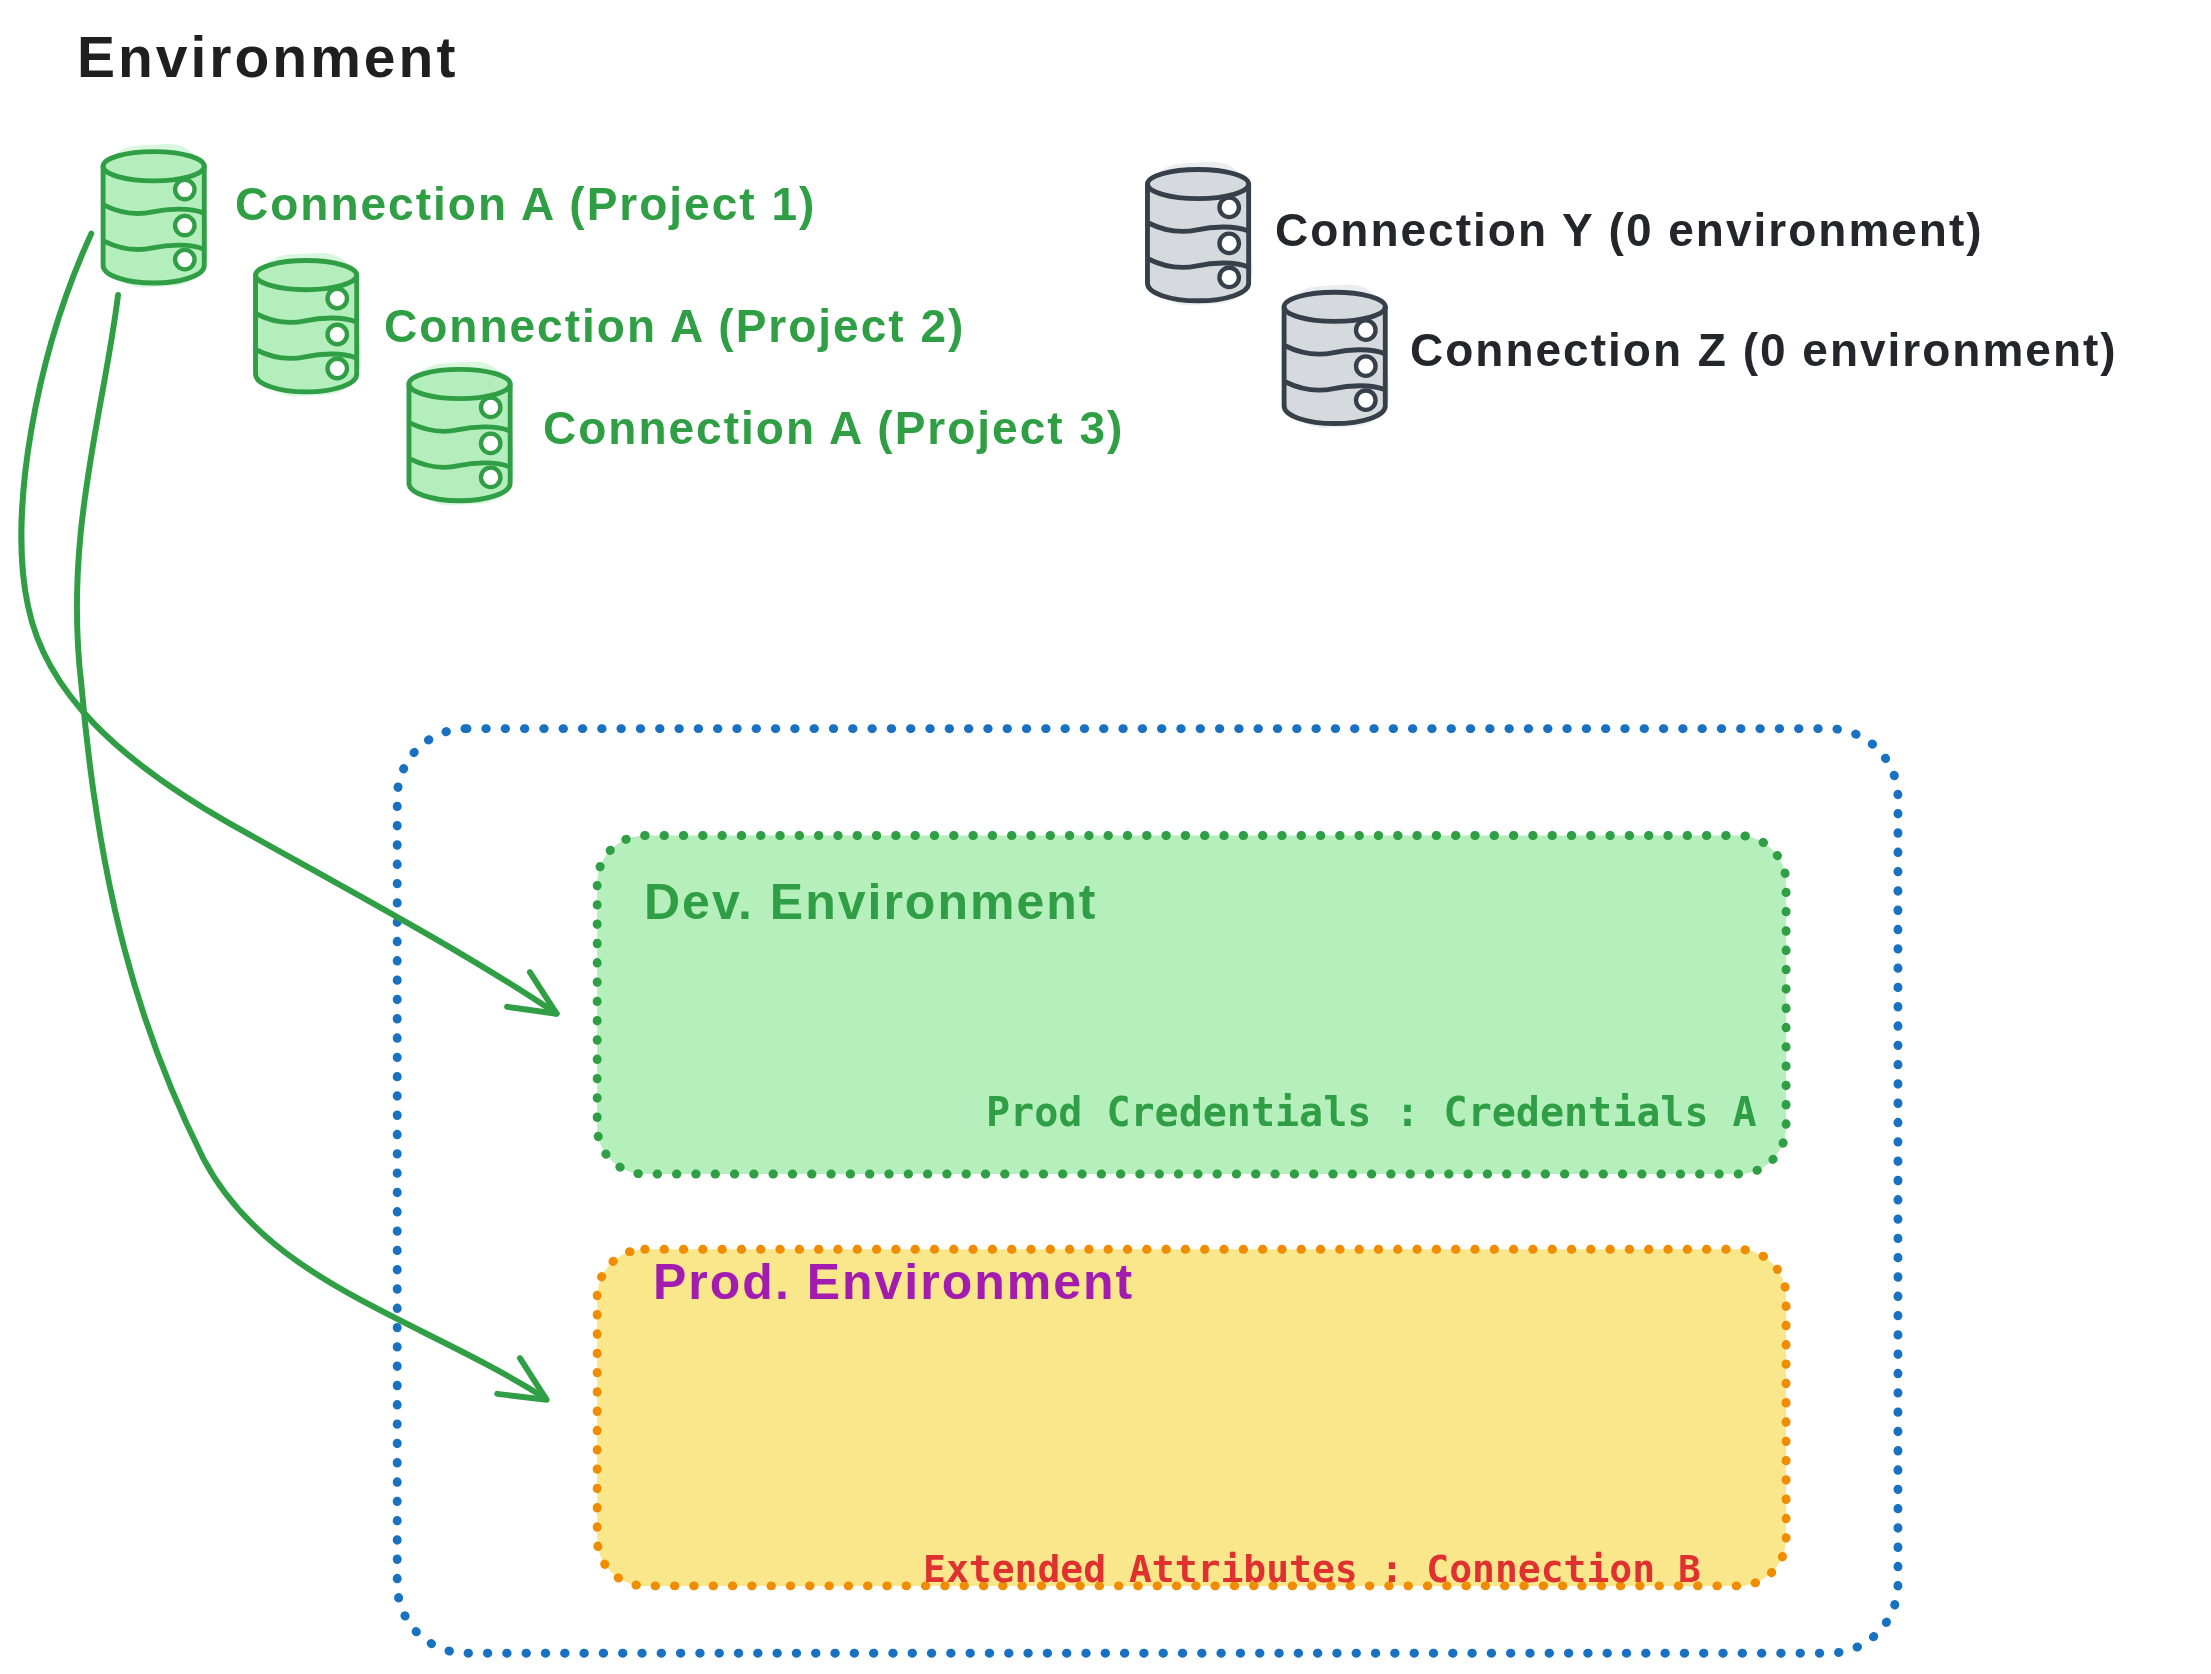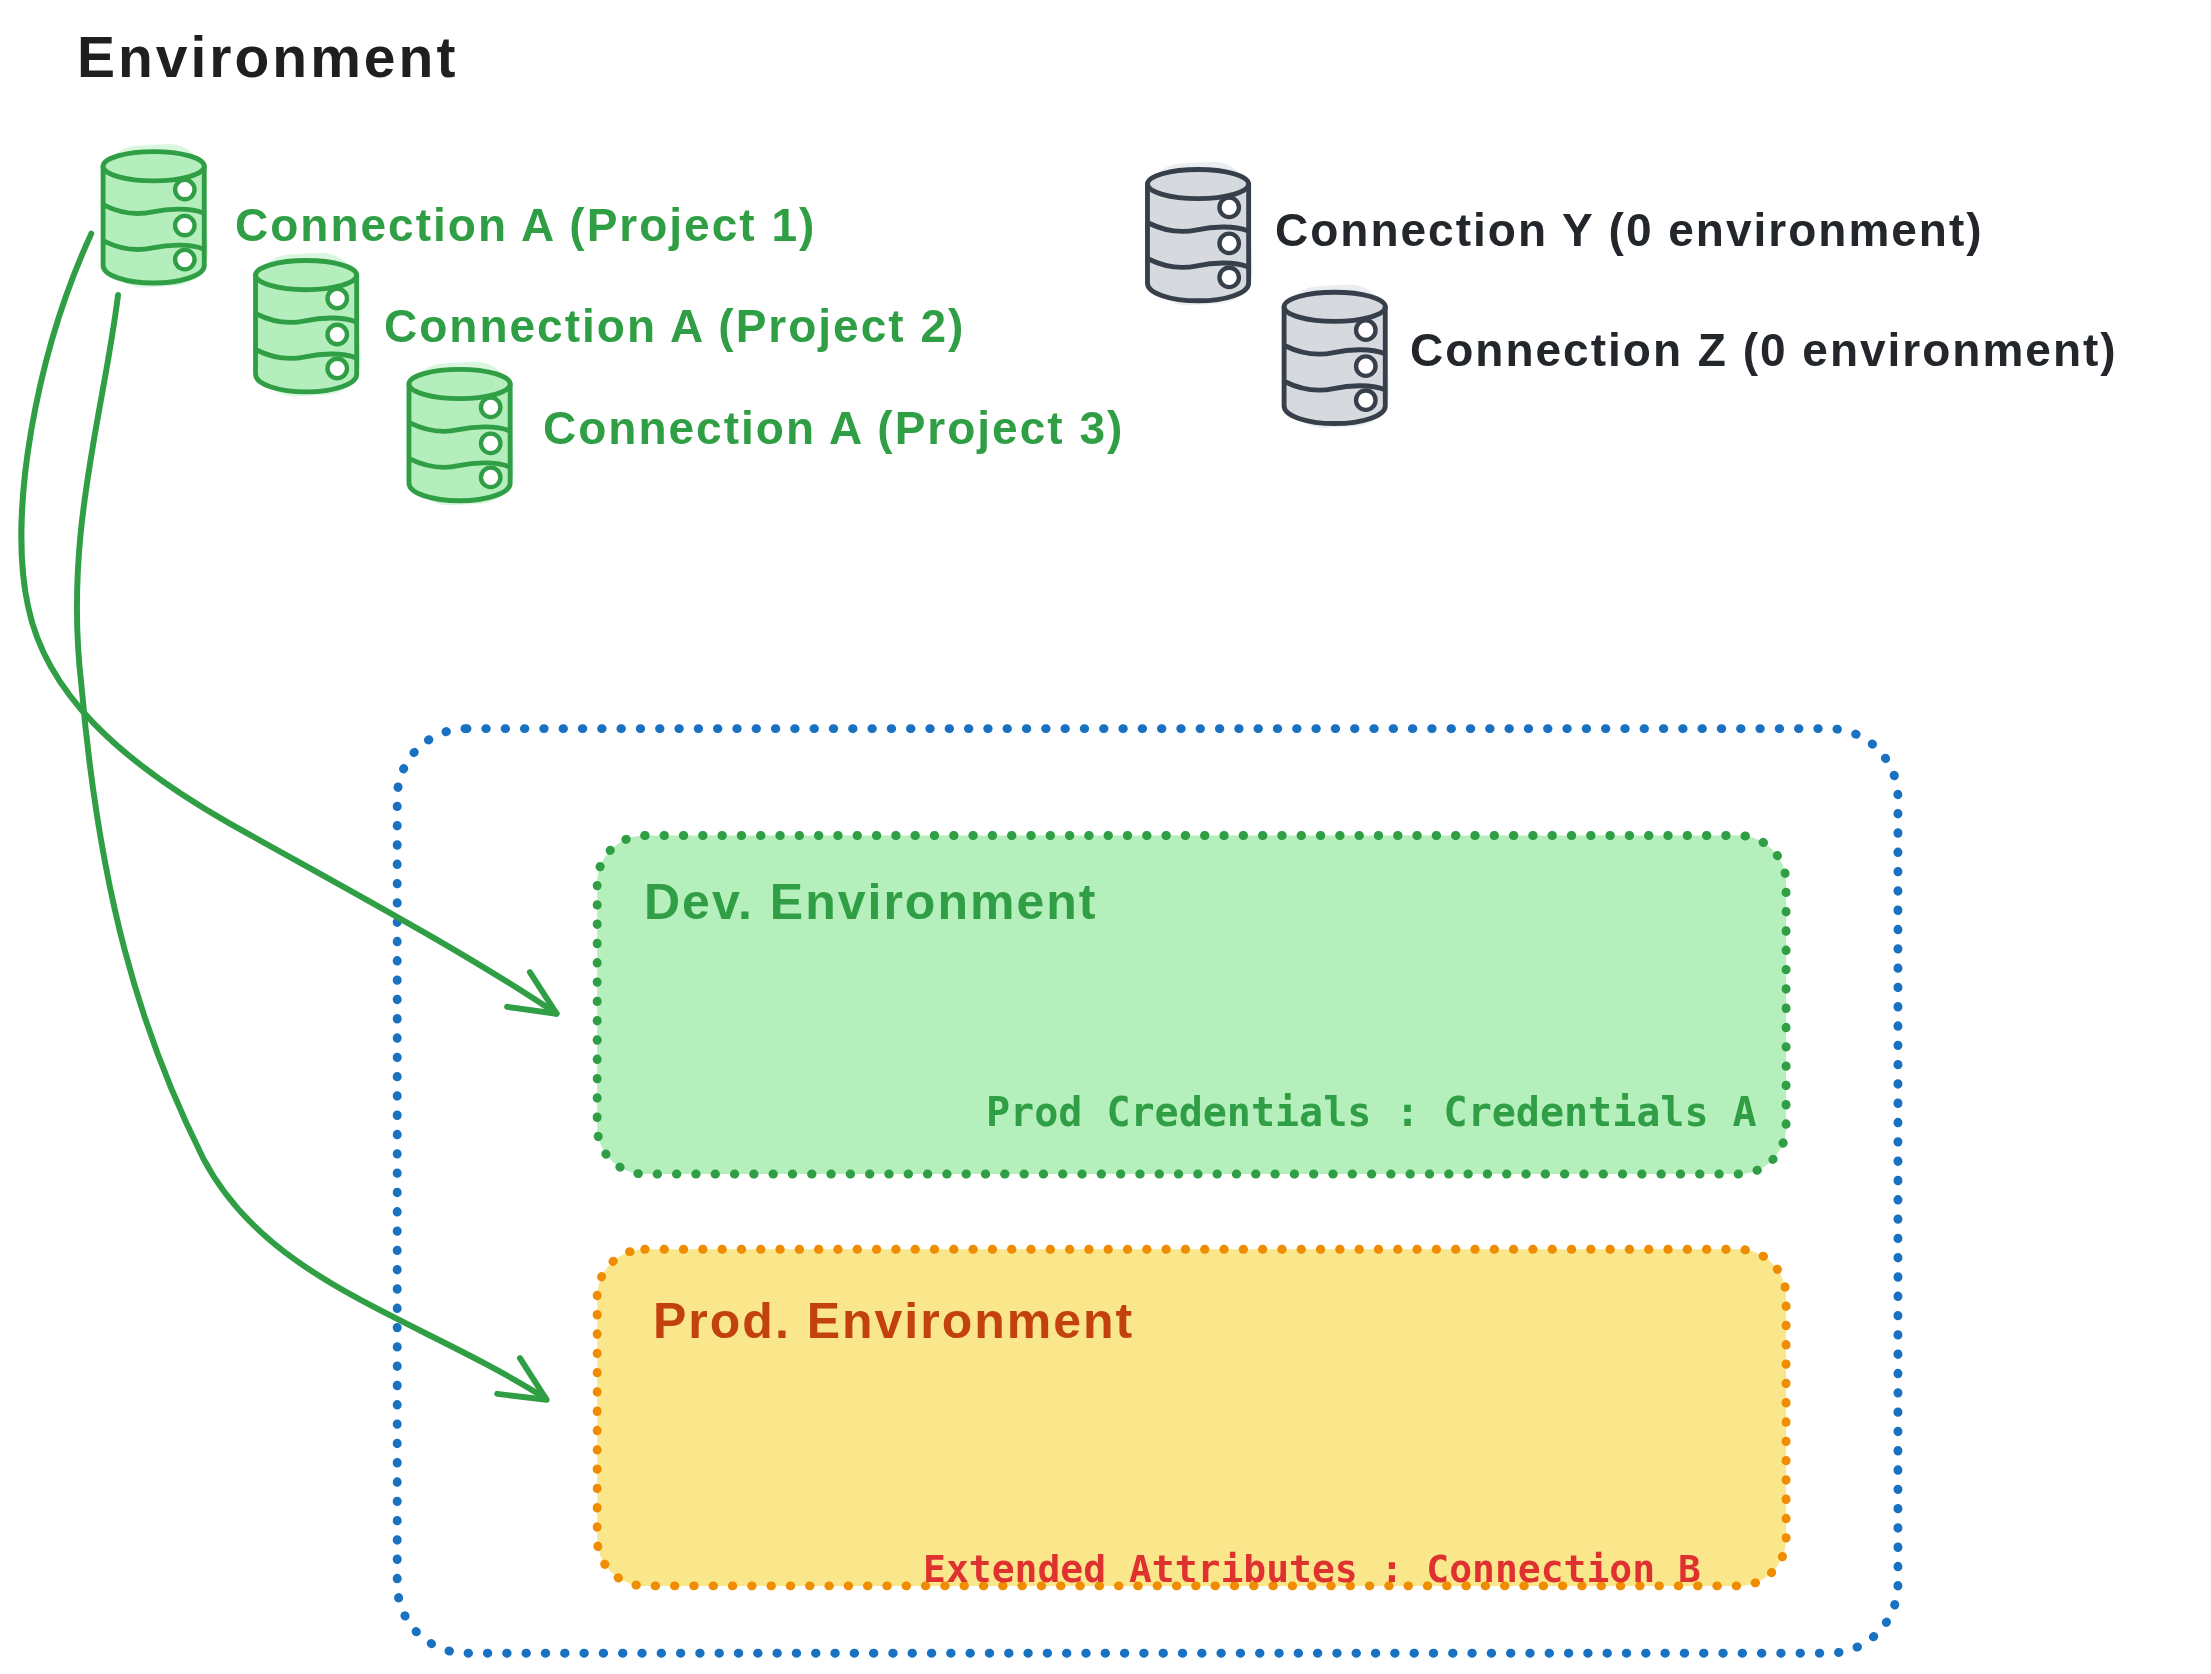--- a/index.html
+++ b/index.html
@@ -20,21 +20,21 @@
   .conn-label{
     font-size:46px;font-weight:600;letter-spacing:2px;color:#2f9e44;line-height:53px;
   }
   .conn-label.gray{color:#23272b;}
   .project-title{
     left:473px;top:606px;
     font-size:61px;font-weight:700;letter-spacing:2px;color:#1971c2;
   }
   .env-title{font-size:50px;font-weight:700;letter-spacing:2px;}
   .env-title.dev{left:644px;top:873px;color:#2f9e44;}
-  .env-title.prod{left:653px;top:1292px;color:#c2410c;}
+  .env-title.prod{left:653px;top:1253px;color:#a21caf;}
   .mono{
     font-family:"DejaVu Sans Mono","Liberation Mono",monospace;
     font-weight:700;
   }
   .dev-cred{left:986px;top:1089px;font-size:40px;color:#2f9e44;}
   .prod-creds{left:923px;top:1447px;font-size:38px;line-height:49px;color:#e03131;}
 
   
   .db-green{--stroke:#2f9e44;--fill:#b4eebc;--blob:#ccf3d3;}
   .db-gray{--stroke:#37404a;--fill:#d6dade;--blob:#e4e8eb;}
@@ -77,21 +77,21 @@
     <use href="#db" x="98" y="146" width="114" height="148" class="db-green"></use>
     <use href="#db" x="252" y="256" width="114" height="148" class="db-green"></use>
     <use href="#db" x="407" y="366" width="114" height="148" class="db-green"></use>
 
     <use href="#db" x="1153" y="164" width="114" height="148" class="db-gray"></use>
     <use href="#db" x="1291" y="288" width="114" height="148" class="db-gray"></use>
   </svg>
 
   <div class="txt page-title">Environment</div>
 
-  <div class="txt conn-label" style="left:235px;top:199px">Connection A (Project 1)</div>
+  <div class="txt conn-label" style="left:235px;top:178px">Connection A (Project 1)</div>
   <div class="txt conn-label" style="left:384px;top:300px">Connection A (Project 2)</div>
   <div class="txt conn-label" style="left:543px;top:402px">Connection A (Project 3)</div>
 
   <div class="txt conn-label gray" style="left:1275px;top:204px">Connection Y (0 environment)</div>
   <div class="txt conn-label gray" style="left:1410px;top:324px">Connection Z (0 environment)</div>
 
 
   <div class="txt env-title dev">Dev. Environment</div>
   <div class="txt mono dev-cred">Prod Credentials : Credentials A</div>
 

